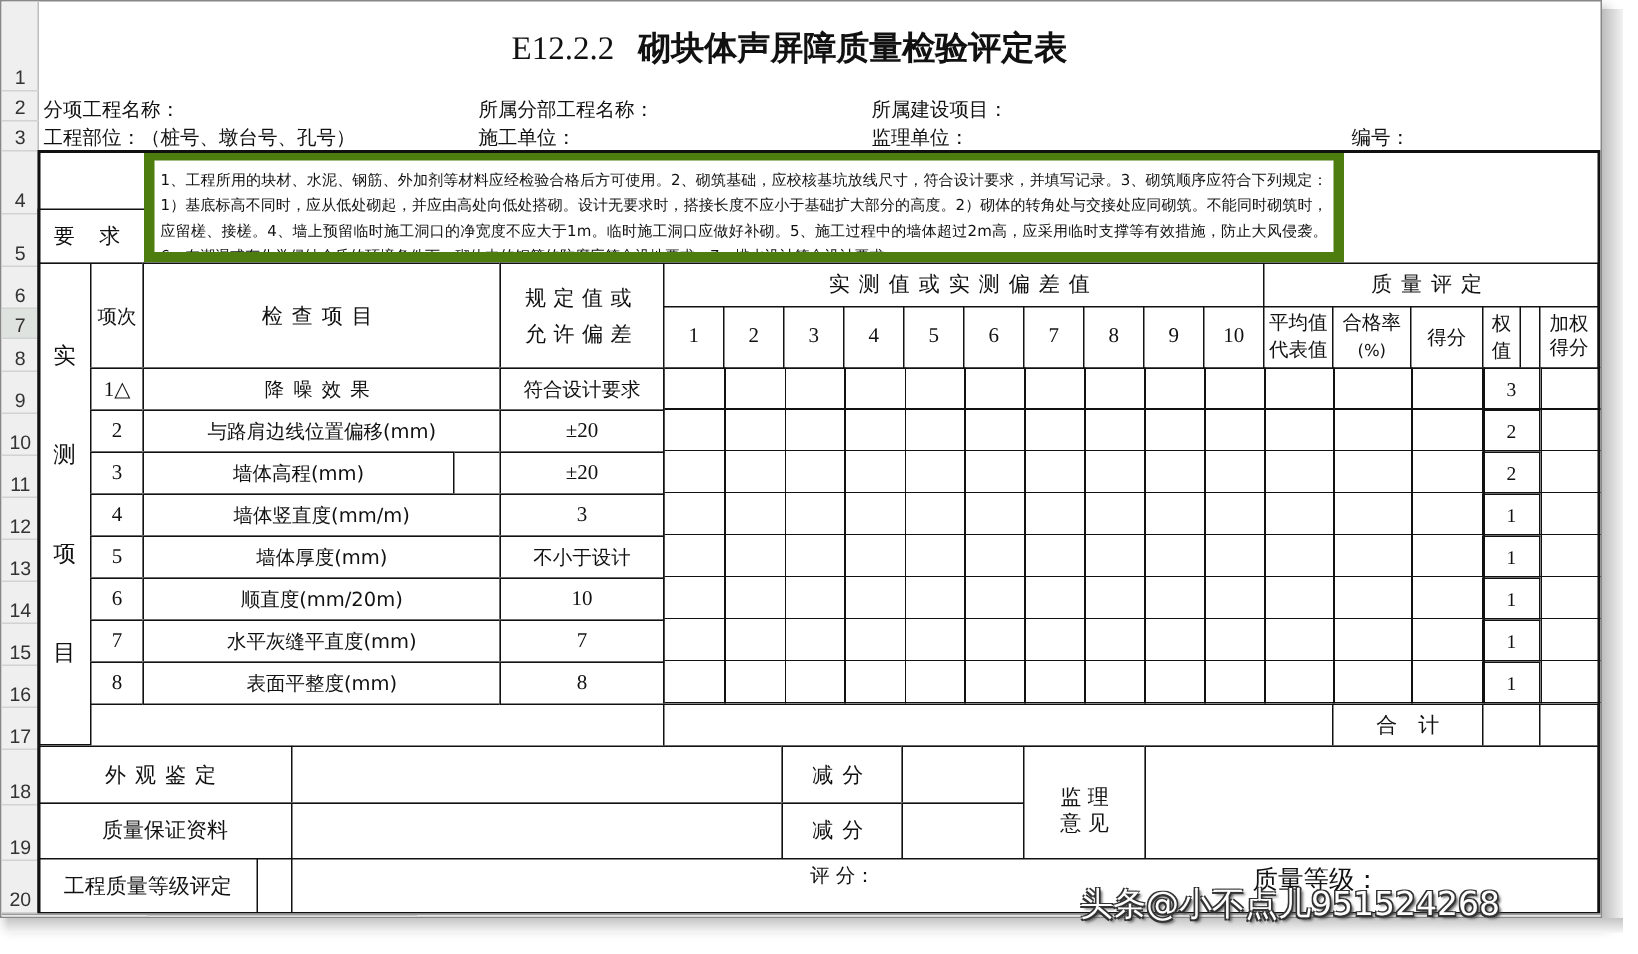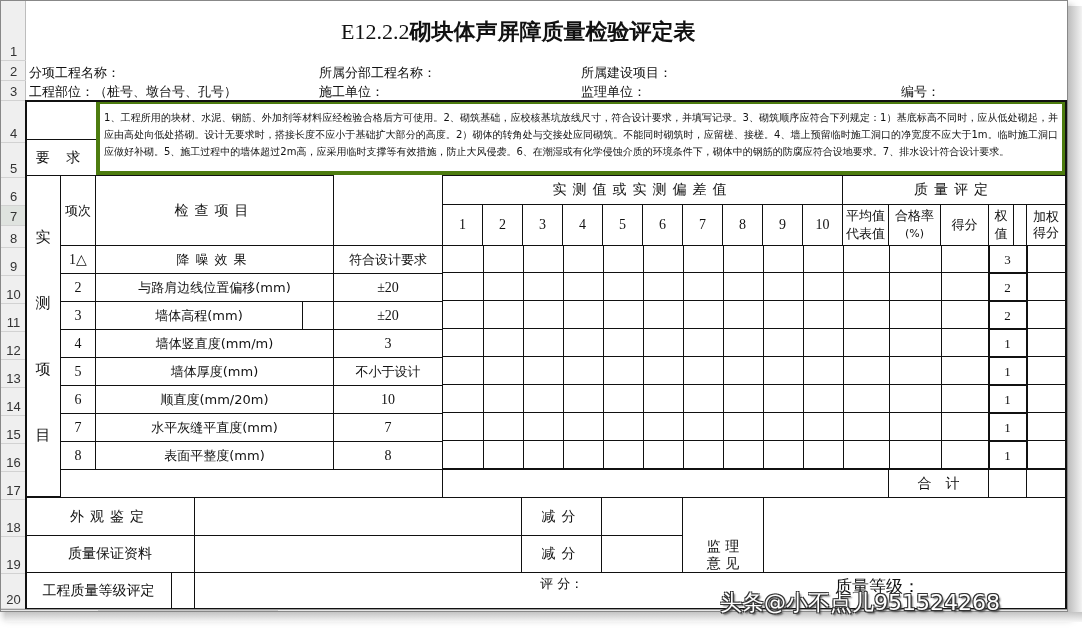--- a/index.html
+++ b/index.html
@@ -15,29 +15,29 @@
            border-right: 1px solid #bdbdbd; }
   .rownum { position: absolute; left: 0; width: 25px; font-family: "Liberation Sans", sans-serif;
            font-size: 13px; color: #333; text-align: center; border-bottom: 1px solid #d2d2d2; }
   .rownum span { position: absolute; bottom: 1px; left: 0; right: 0; }
   .rownum.active { background: #dfe3df; }
   .scrollbar { position: absolute; left: 0; top: 608px; width: 1068px; height: 5px; background: #e6e6e6;
            border-top: 1px solid #999; }
   .scrollthumb { position: absolute; left: 97px; top: 0; width: 180px; height: 4px; background: #fafafa;
            border: 1px solid #c8c8c8; }
   .title { position: absolute; left: 340px; top: 16px; font-size: 22px; font-weight: bold; white-space: nowrap; }
-  .title .code { font-family: "Liberation Serif", serif; font-weight: normal; font-size: 22px; }
+  .title .code { font-family: "Liberation Serif", serif; font-weight: normal; font-size: 22px; margin-right: 16px; }
   .hdrtxt { position: absolute; font-size: 13px; white-space: nowrap; }
   .grid { position: absolute; left: 25px; top: 100px; width: 1041px; height: 508px; }
   .c { position: absolute; border: 1px solid #111; display: flex; align-items: center; justify-content: center;
        text-align: center; font-size: 13px; background: #fff; margin-left: -1px; margin-top: -1px; }
   .serif { font-family: "Liberation Serif", serif; font-size: 14px; }
   .spaced { letter-spacing: 6px; }
-  .req { position: absolute; left: 71px; top: 0; width: 970px; height: 75px; font-size: 10px; line-height: 17px;
-         padding: 5px 4px 0 4px; text-align: justify; border: 4px solid #4d7c0f; margin-left: -1px; margin-top: -1px; overflow: hidden; }
+  .req { position: absolute; left: 71px; top: 0; width: 800px; height: 75px; font-size: 10px; line-height: 17px;
+         padding: 5px 4px 0 4px; text-align: justify; border: 7px solid #4d7c0f; margin-left: -1px; margin-top: -1px; overflow: hidden; }
   .outer { position: absolute; left: 24px; top: 99px; width: 1042px; height: 510px; border: 2px solid #111; pointer-events: none; }
   .vert { writing-mode: horizontal-tb; display: flex; flex-direction: column; justify-content: space-around; height: 100%; padding: 28px 0; }
   .watermark { position: absolute; left: 720px; top: 588px; font-size: 22px; color: #fff; white-space: nowrap;
                text-shadow: -1px -1px 0 #333, 1px -1px 0 #333, -1px 1px 0 #333, 1px 1px 0 #333, 2px 2px 2px #444;
                font-family: "DejaVu Sans", sans-serif; }
 </style>
 </head>
 <body>
 
 <div class="sheet">
@@ -125,20 +125,24 @@
     <div class="c" style="left:0;top:75px;width:36px;height:322px;font-size:15px;align-items:stretch">
       <div class="vert">
         <span>实</span>
         <span>测</span>
         <span>项</span>
         <span>目</span>
       </div>
     </div>
     <div class="c" style="left:35px;top:75px;width:36px;height:71px">项次</div>
     <div class="c spaced" style="left:70px;top:75px;width:239px;height:71px;font-size:14px">检查项目</div>
+    <div class="c" style="left:308px;top:75px;width:110px;height:71px;flex-direction:column;font-size:14px;letter-spacing:5px">
+      <span>规定值或</span>
+      <span style="margin-top:6px">允许偏差</span>
+    </div>
     <div class="c spaced" style="left:417px;top:75px;width:401px;height:30px;font-size:14px">实测值或实测偏差值</div>
     <div class="c spaced" style="left:817px;top:75px;width:224px;height:30px;font-size:14px">质量评定</div>
 
     <div class="c serif" style="left:417px;top:104px;width:41px;height:42px">1</div>
     <div class="c serif" style="left:457px;top:104px;width:41px;height:42px">2</div>
     <div class="c serif" style="left:497px;top:104px;width:41px;height:42px">3</div>
     <div class="c serif" style="left:537px;top:104px;width:41px;height:42px">4</div>
     <div class="c serif" style="left:577px;top:104px;width:41px;height:42px">5</div>
     <div class="c serif" style="left:617px;top:104px;width:41px;height:42px">6</div>
     <div class="c serif" style="left:657px;top:104px;width:41px;height:42px">7</div>
@@ -238,21 +242,21 @@
     <div class="c spaced" style="left:0;top:397px;width:170px;height:39px;font-size:14px">外观鉴定</div>
     <div class="c" style="left:169px;top:397px;width:328px;height:39px"></div>
     <div class="c spaced" style="left:496px;top:397px;width:81px;height:39px;font-size:14px">减分</div>
     <div class="c" style="left:576px;top:397px;width:82px;height:39px"></div>
 
     <div class="c" style="left:0;top:435px;width:170px;height:38px;font-size:14px">质量保证资料</div>
     <div class="c" style="left:169px;top:435px;width:328px;height:38px"></div>
     <div class="c spaced" style="left:496px;top:435px;width:81px;height:38px;font-size:14px">减分</div>
     <div class="c" style="left:576px;top:435px;width:82px;height:38px"></div>
 
-    <div class="c" style="left:657px;top:397px;width:82px;height:76px;flex-direction:column;justify-content:flex-end;padding-top:12px;line-height:17px;font-size:14px">
+    <div class="c" style="left:657px;top:397px;width:82px;height:76px;flex-direction:column;justify-content:center;padding-top:12px;line-height:17px;font-size:14px">
       <span>监 理</span>
       <span>意 见</span>
     </div>
     <div class="c" style="left:738px;top:397px;width:303px;height:76px"></div>
 
     <div class="c" style="left:0;top:472px;width:147px;height:37px;font-size:14px">工程质量等级评定</div>
     <div class="c" style="left:169px;top:472px;width:872px;height:37px;align-items:flex-start;justify-content:flex-start">
       <span style="position:absolute;left:345px;top:2px;font-size:13px">评 分：</span>
       <span style="position:absolute;left:640px;top:2px;font-size:17px">质量等级：</span>
     </div>

